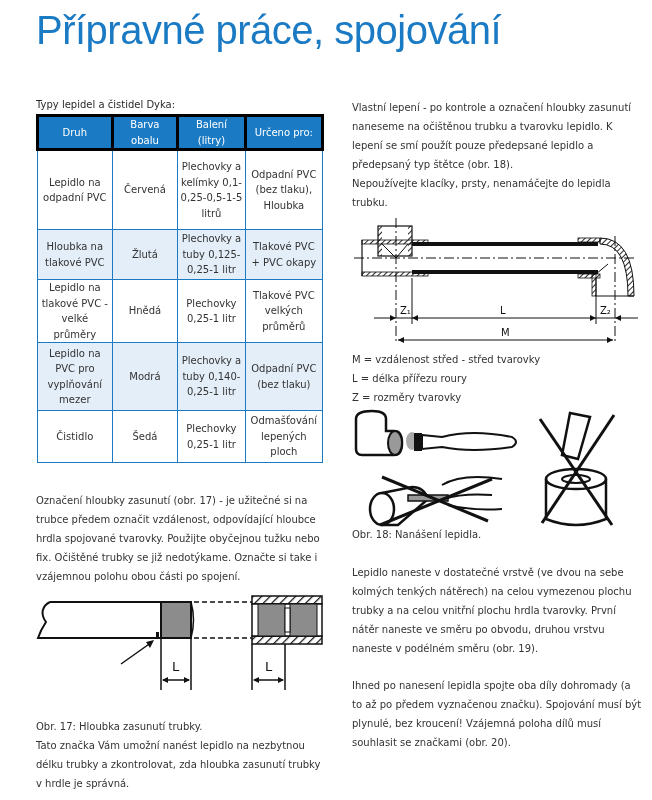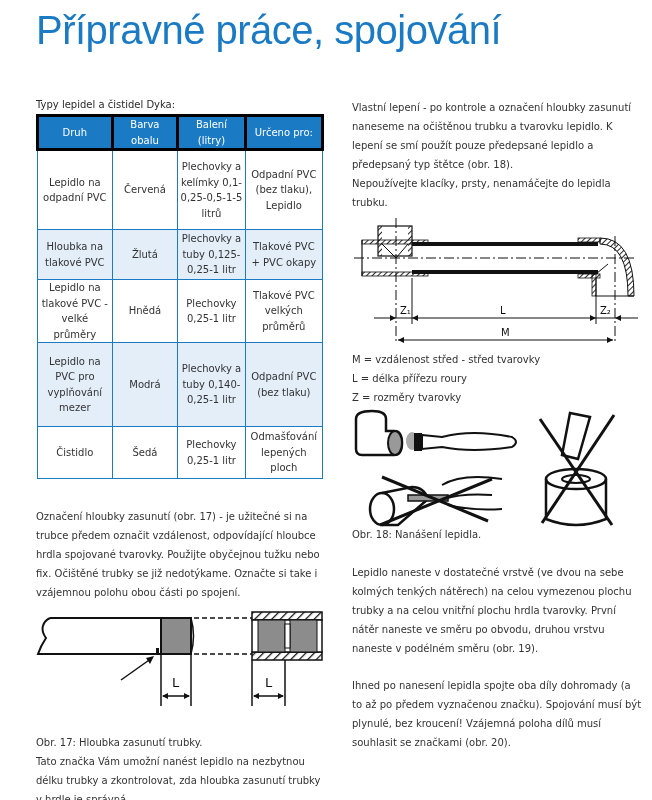--- a/index.html
+++ b/index.html
@@ -33,35 +33,35 @@
         <th class="col2">Barva obalu</th>
         <th class="col3">Balení (litry)</th>
         <th class="col4">Určeno pro:</th>
       </tr>
     </thead>
     <tbody>
       <tr style="height:80px">
         <td>Lepidlo na odpadní PVC</td>
         <td>Červená</td>
         <td>Plechovky a kelímky 0,1-0,25-0,5-1-5 litrů</td>
-        <td>Odpadní PVC (bez tlaku), Lepidlo</td>
+        <td>Odpadní PVC (bez tlaku), Hloubka</td>
       </tr>
       <tr class="alt" style="height:50px">
         <td>Hloubka na tlakové PVC</td>
         <td>Žlutá</td>
         <td>Plechovky a tuby 0,125-0,25-1 litr</td>
         <td>Tlakové PVC + PVC okapy</td>
       </tr>
       <tr style="height:50px">
         <td>Lepidlo na tlakové PVC - velké průměry</td>
         <td>Hnědá</td>
         <td>Plechovky 0,25-1 litr</td>
         <td>Tlakové PVC velkých průměrů</td>
       </tr>
-      <tr class="alt" style="height:84px">
+      <tr class="alt" style="height:68px">
         <td>Lepidlo na PVC pro vyplňování mezer</td>
         <td>Modrá</td>
         <td>Plechovky a tuby 0,140-0,25-1 litr</td>
         <td>Odpadní PVC (bez tlaku)</td>
       </tr>
       <tr style="height:52px">
         <td>Čistidlo</td>
         <td>Šedá</td>
         <td>Plechovky 0,25-1 litr</td>
         <td>Odmašťování lepených ploch</td>

